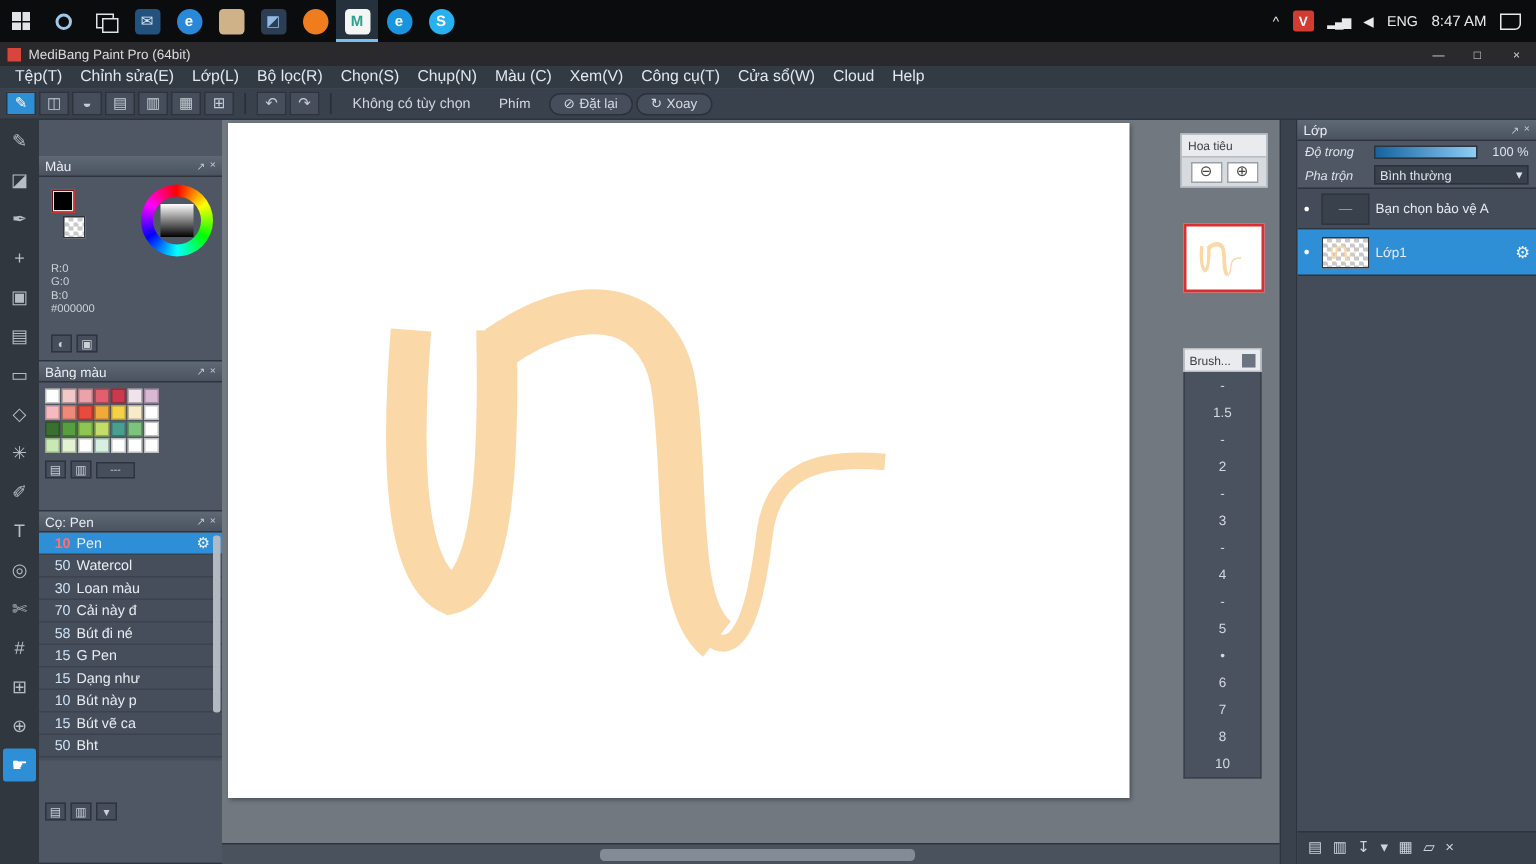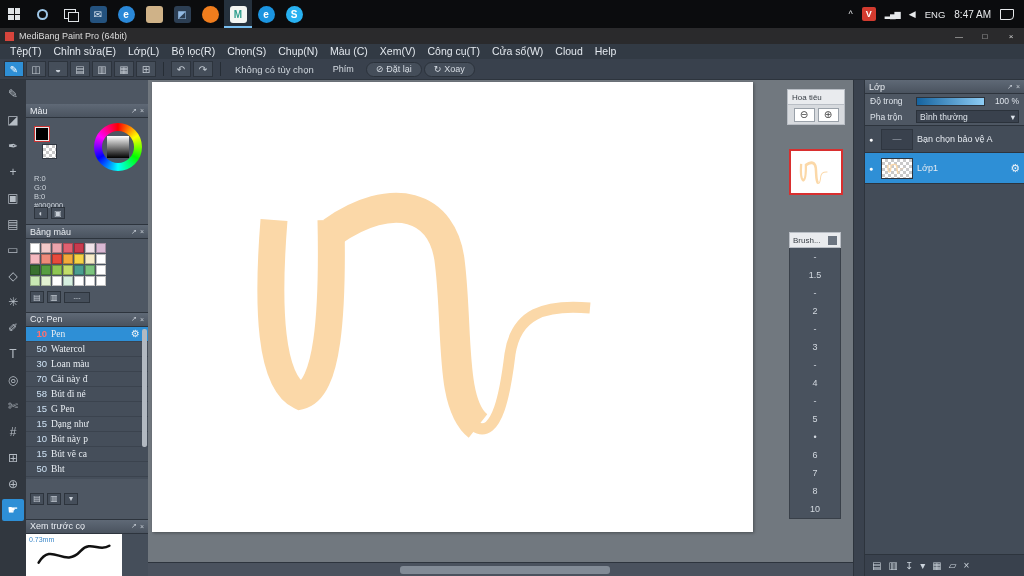--- a/index.html
+++ b/index.html
@@ -78,21 +78,21 @@
   .swatch{border:1px solid rgba(0,0,0,.25);}
   .pal-foot{margin-top:5px;display:flex;gap:3px;align-items:center;}
   .menu-box{width:26px;height:11px;border:1px solid var(--line);background:#454e5a;color:#c9d0d8;font-size:7px;display:flex;align-items:center;justify-content:center;}
 
   .brush-body{flex:1;display:flex;flex-direction:column;}
   #brush-list{position:relative;height:152px;background:var(--listDark);overflow:hidden;}
   .brush-row{display:flex;align-items:center;gap:4px;height:15px;padding:0 4px;border-bottom:1px solid #3b434e;color:#e8edf2;font-size:9.5px;}
   .brush-row.selected{background:var(--accent);}
   .b-size{width:17px;text-align:right;color:#cfe3f5;flex:0 0 auto;}
   .brush-row.selected .b-size{color:#ff7070;font-weight:bold;}
-  .b-name{white-space:nowrap;overflow:hidden;flex:1;font-family:Liberation Serif, serif;}
+  .b-name{white-space:nowrap;overflow:hidden;flex:1;}
   .b-gear{flex:0 0 auto;font-size:10px;color:#eef3f8;margin-right:4px;}
   .bl-scroll{position:absolute;right:1px;top:2px;width:5px;height:118px;background:#b2b9c1;border-radius:2px;}
   .brush-foot{flex:1;display:flex;align-items:center;gap:3px;padding:0 4px;background:var(--panel);}
 
   .prev-body{flex:1;display:flex;background:var(--listDark);}
   .prev-white{width:96px;height:100%;background:#fff;position:relative;}
   .prev-label{position:absolute;left:3px;top:2px;font-size:7px;color:#3a87c8;}
   .prev-white svg{position:absolute;inset:0;width:100%;height:100%;}
 
   
@@ -119,21 +119,21 @@
   .size-item{height:18px;display:flex;align-items:center;justify-content:center;color:#d3d9e0;font-size:9px;}
 
   .hscroll{height:14px;background:#4a525e;border-top:1px solid var(--line);position:relative;}
   .hthumb{position:absolute;left:252px;top:3px;width:210px;height:8px;background:#828b96;border-radius:3px;}
 
   .dockstrip{width:12px;background:#3a424e;border-left:1px solid var(--line);border-right:1px solid var(--line);}
 
   
   .layers{width:159px;background:var(--panel);display:flex;flex-direction:column;}
   .lrow{display:flex;align-items:center;padding:2px 5px;gap:4px;font-size:8.5px;color:#dde3ea;}
-  .llabel{width:42px;flex:0 0 auto;white-space:nowrap;}
+  .llabel{width:42px;flex:0 0 auto;white-space:nowrap;font-style:italic;}
   .slider{flex:1;height:9px;border:1px solid #2c333c;background:linear-gradient(90deg,#15639f,#8ecdf5);}
   .lval{width:30px;text-align:right;flex:0 0 auto;}
   .dropdown{flex:1;height:13px;background:var(--panelDark);border:1px solid #2b323b;display:flex;align-items:center;justify-content:space-between;padding:0 3px;font-size:8.5px;color:#dfe5ec;}
   #option-checks{gap:6px;padding:3px 5px;}
   .chk{display:flex;align-items:center;gap:2px;font-size:7.5px;color:#dde3ea;white-space:nowrap;}
   .chkbox{width:8px;height:8px;border:1px solid #c8cfd6;flex:0 0 auto;}
   #layer-list{flex:1;background:#434c58;border-top:1px solid var(--line);overflow:hidden;}
   .layer-row{display:flex;align-items:center;gap:4px;padding:0 4px;height:27px;border-bottom:1px solid var(--line);color:#e6ebf1;font-size:9px;}
   .layer-row.selected{background:var(--accent);height:31px;}
   .layer-eye{width:8px;font-size:7px;color:#fff;flex:0 0 auto;}
@@ -403,35 +403,20 @@
               <div class="bl-scroll"></div>
             </div>
           <div class="brush-foot" id="brush-btns">
               <div class="sbtn">▤</div>
               <div class="sbtn">▥</div>
               <div class="sbtn">▾</div>
             </div>
         </div>
       </div>
 
-      <div class="panel" style="height:64px;border-bottom:none">
-        <div class="phead">
-          <span class="ptitle">Xem trước cọ</span>
-          <span class="ph-ico">↗</span>
-          <span class="ph-ico">×</span>
-        </div>
-        <div class="prev-body">
-          <div class="prev-white">
-            <span class="prev-label">0.73mm</span>
-            <svg viewBox="0 0 96 50">
-              <path d="M6,34 C22,8 36,42 56,20 C68,7 78,22 90,14" fill="none" stroke="#111" stroke-width="3" stroke-linecap="round"></path>
-            </svg>
-          </div>
-        </div>
-      </div>
 
     </div>
 
     <div class="docarea">
       <div class="canvas-wrap">
         <div class="canvas">
           <div class="art-slot">
               <svg viewBox="0 0 601 450" preserveAspectRatio="none">
                 <g fill="none" stroke="#fbd8a8" stroke-linecap="butt">
                   <path d="M122,138 C115,225 118,300 148,314 C176,308 181,232 179,138" stroke-width="27"></path>

